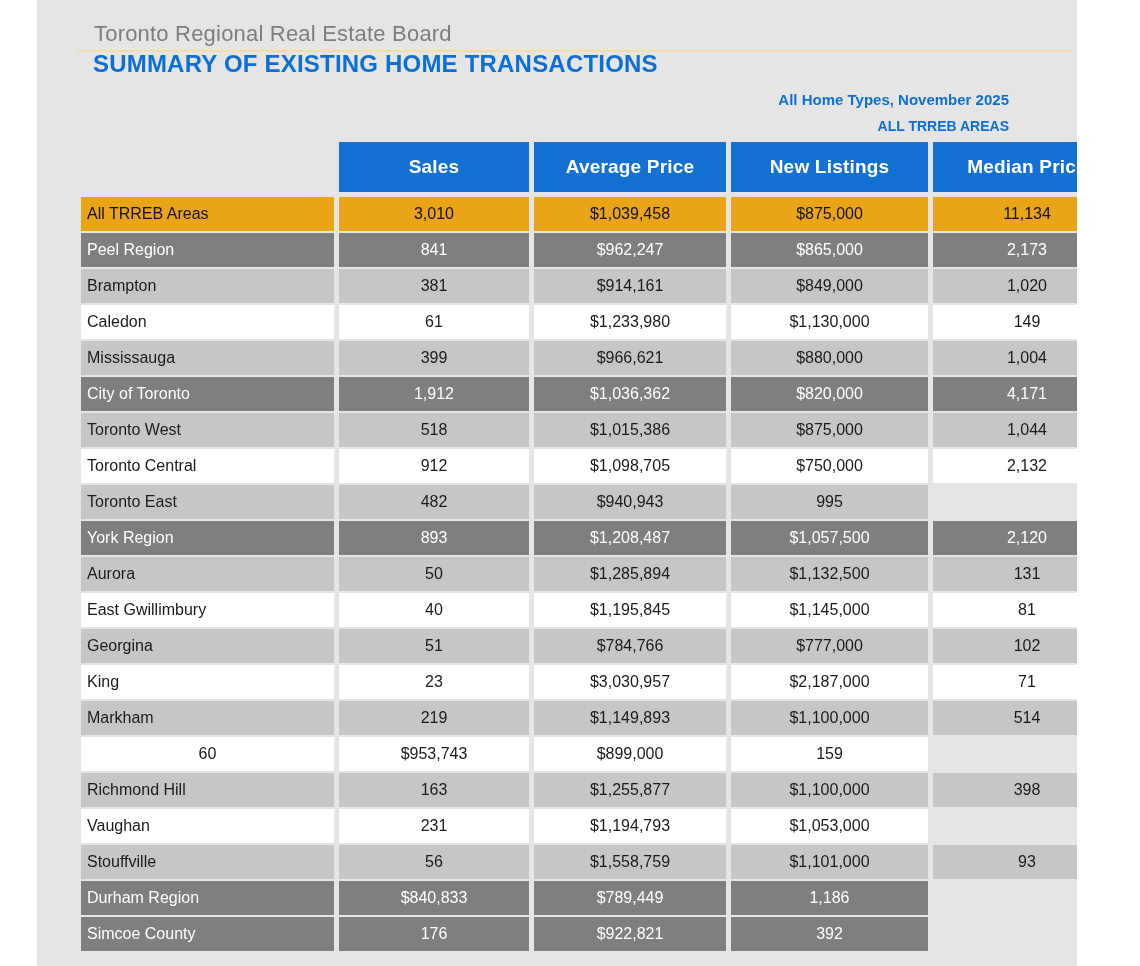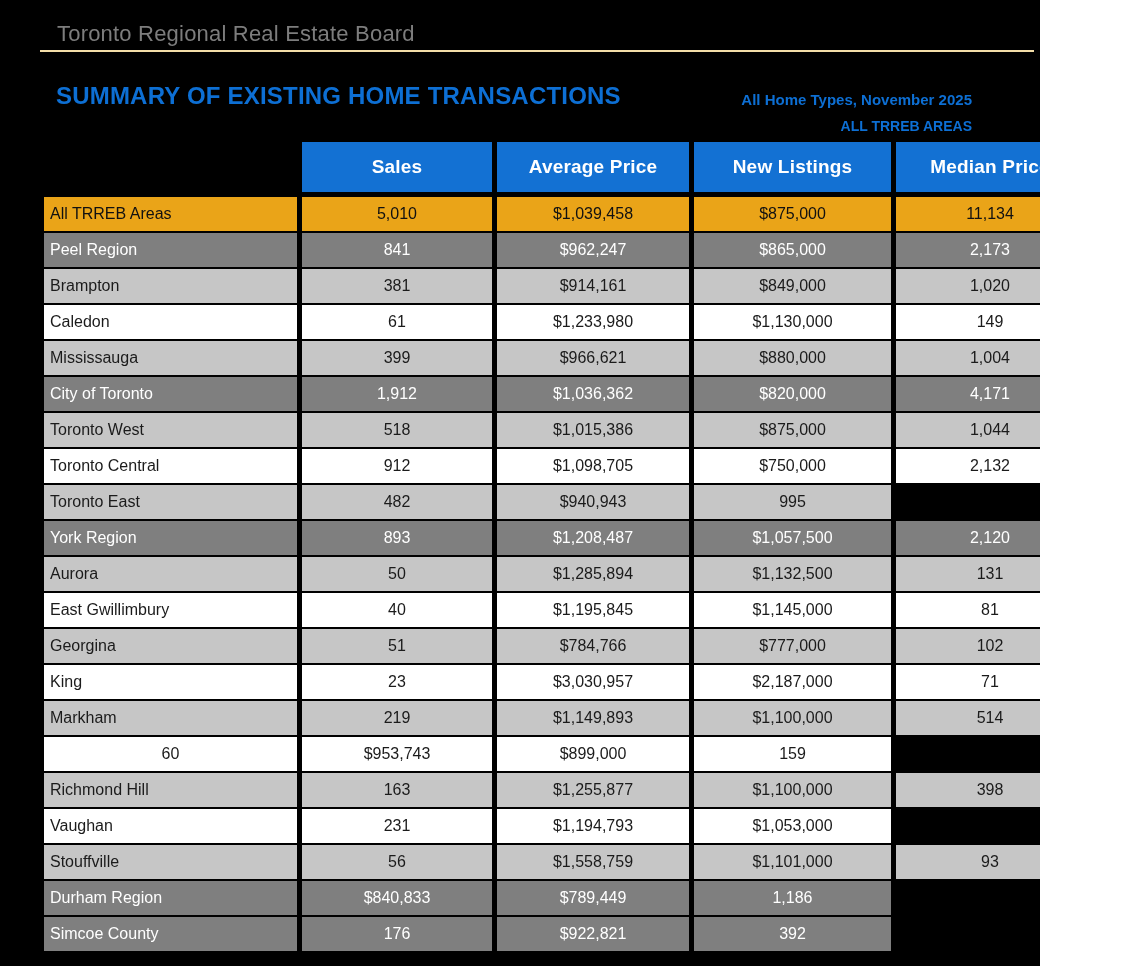--- a/index.html
+++ b/index.html
@@ -7,26 +7,26 @@
     --header-bg:#1371D3;
     --orange:#EAA418;
     --dark-row:#7F7F7F;
     --light-row:#C6C6C6;
     --divider:#F3DEA8;
     --brand-gray:#7D7D7D;
     --ink:#1B1B1B;
   }
   html,body{margin:0;padding:0;background:#fff;}
   body{font-family:"Liberation Sans","DejaVu Sans",sans-serif;}
-  .page{position:relative;width:1040px;height:966px;background:#000000;overflow:hidden;}
+  .page{position:relative;width:1040px;height:966px;background:#e5e5e5;overflow:hidden;margin-left:37px;}
 
   .brand{position:absolute;left:57px;top:21px;font-size:22px;color:var(--brand-gray);letter-spacing:.2px;white-space:nowrap;}
   .top-divider{position:absolute;left:40px;right:6px;top:50px;height:2px;background:var(--divider);}
 
-  .title{position:absolute;left:56px;top:82px;font-size:24px;font-weight:bold;color:var(--accent-blue);letter-spacing:.2px;white-space:nowrap;}
+  .title{position:absolute;left:56px;top:50px;font-size:24px;font-weight:bold;color:var(--accent-blue);letter-spacing:.2px;white-space:nowrap;}
   .scope{position:absolute;right:68px;top:91px;text-align:right;color:var(--accent-blue);font-weight:bold;}
   .scope-line1{font-size:15px;line-height:17px;}
   .scope-line2{font-size:14px;line-height:16px;margin-top:10px;}
 
   .table{position:absolute;left:44px;top:142px;width:1040px;}
   .hrow,.row{display:grid;grid-template-columns:253px 190px 192px 197px 188px;column-gap:5px;}
   .hrow{margin-bottom:5px;}
   .hcell{height:50px;background:var(--header-bg);color:#ffffff;font-weight:bold;font-size:19px;display:flex;align-items:center;justify-content:center;letter-spacing:.2px;}
   .hcell.empty{background:transparent;}
 
@@ -56,21 +56,21 @@
     <div class="hrow">
       <div class="hcell empty"></div>
       <div class="hcell">Sales</div>
       <div class="hcell">Average Price</div>
       <div class="hcell">New Listings</div>
       <div class="hcell">Median Price</div>
     </div>
     <div id="table-body">
   <div class="row style-highlight">
     <div class="cell region">All TRREB Areas</div>
-    <div class="cell">5,010</div>
+    <div class="cell">3,010</div>
     <div class="cell">$1,039,458</div>
     <div class="cell">$875,000</div>
     <div class="cell">11,134</div>
   </div>
 
   <div class="row style-dark">
     <div class="cell region">Peel Region</div>
     <div class="cell">841</div>
     <div class="cell">$962,247</div>
     <div class="cell">$865,000</div>

